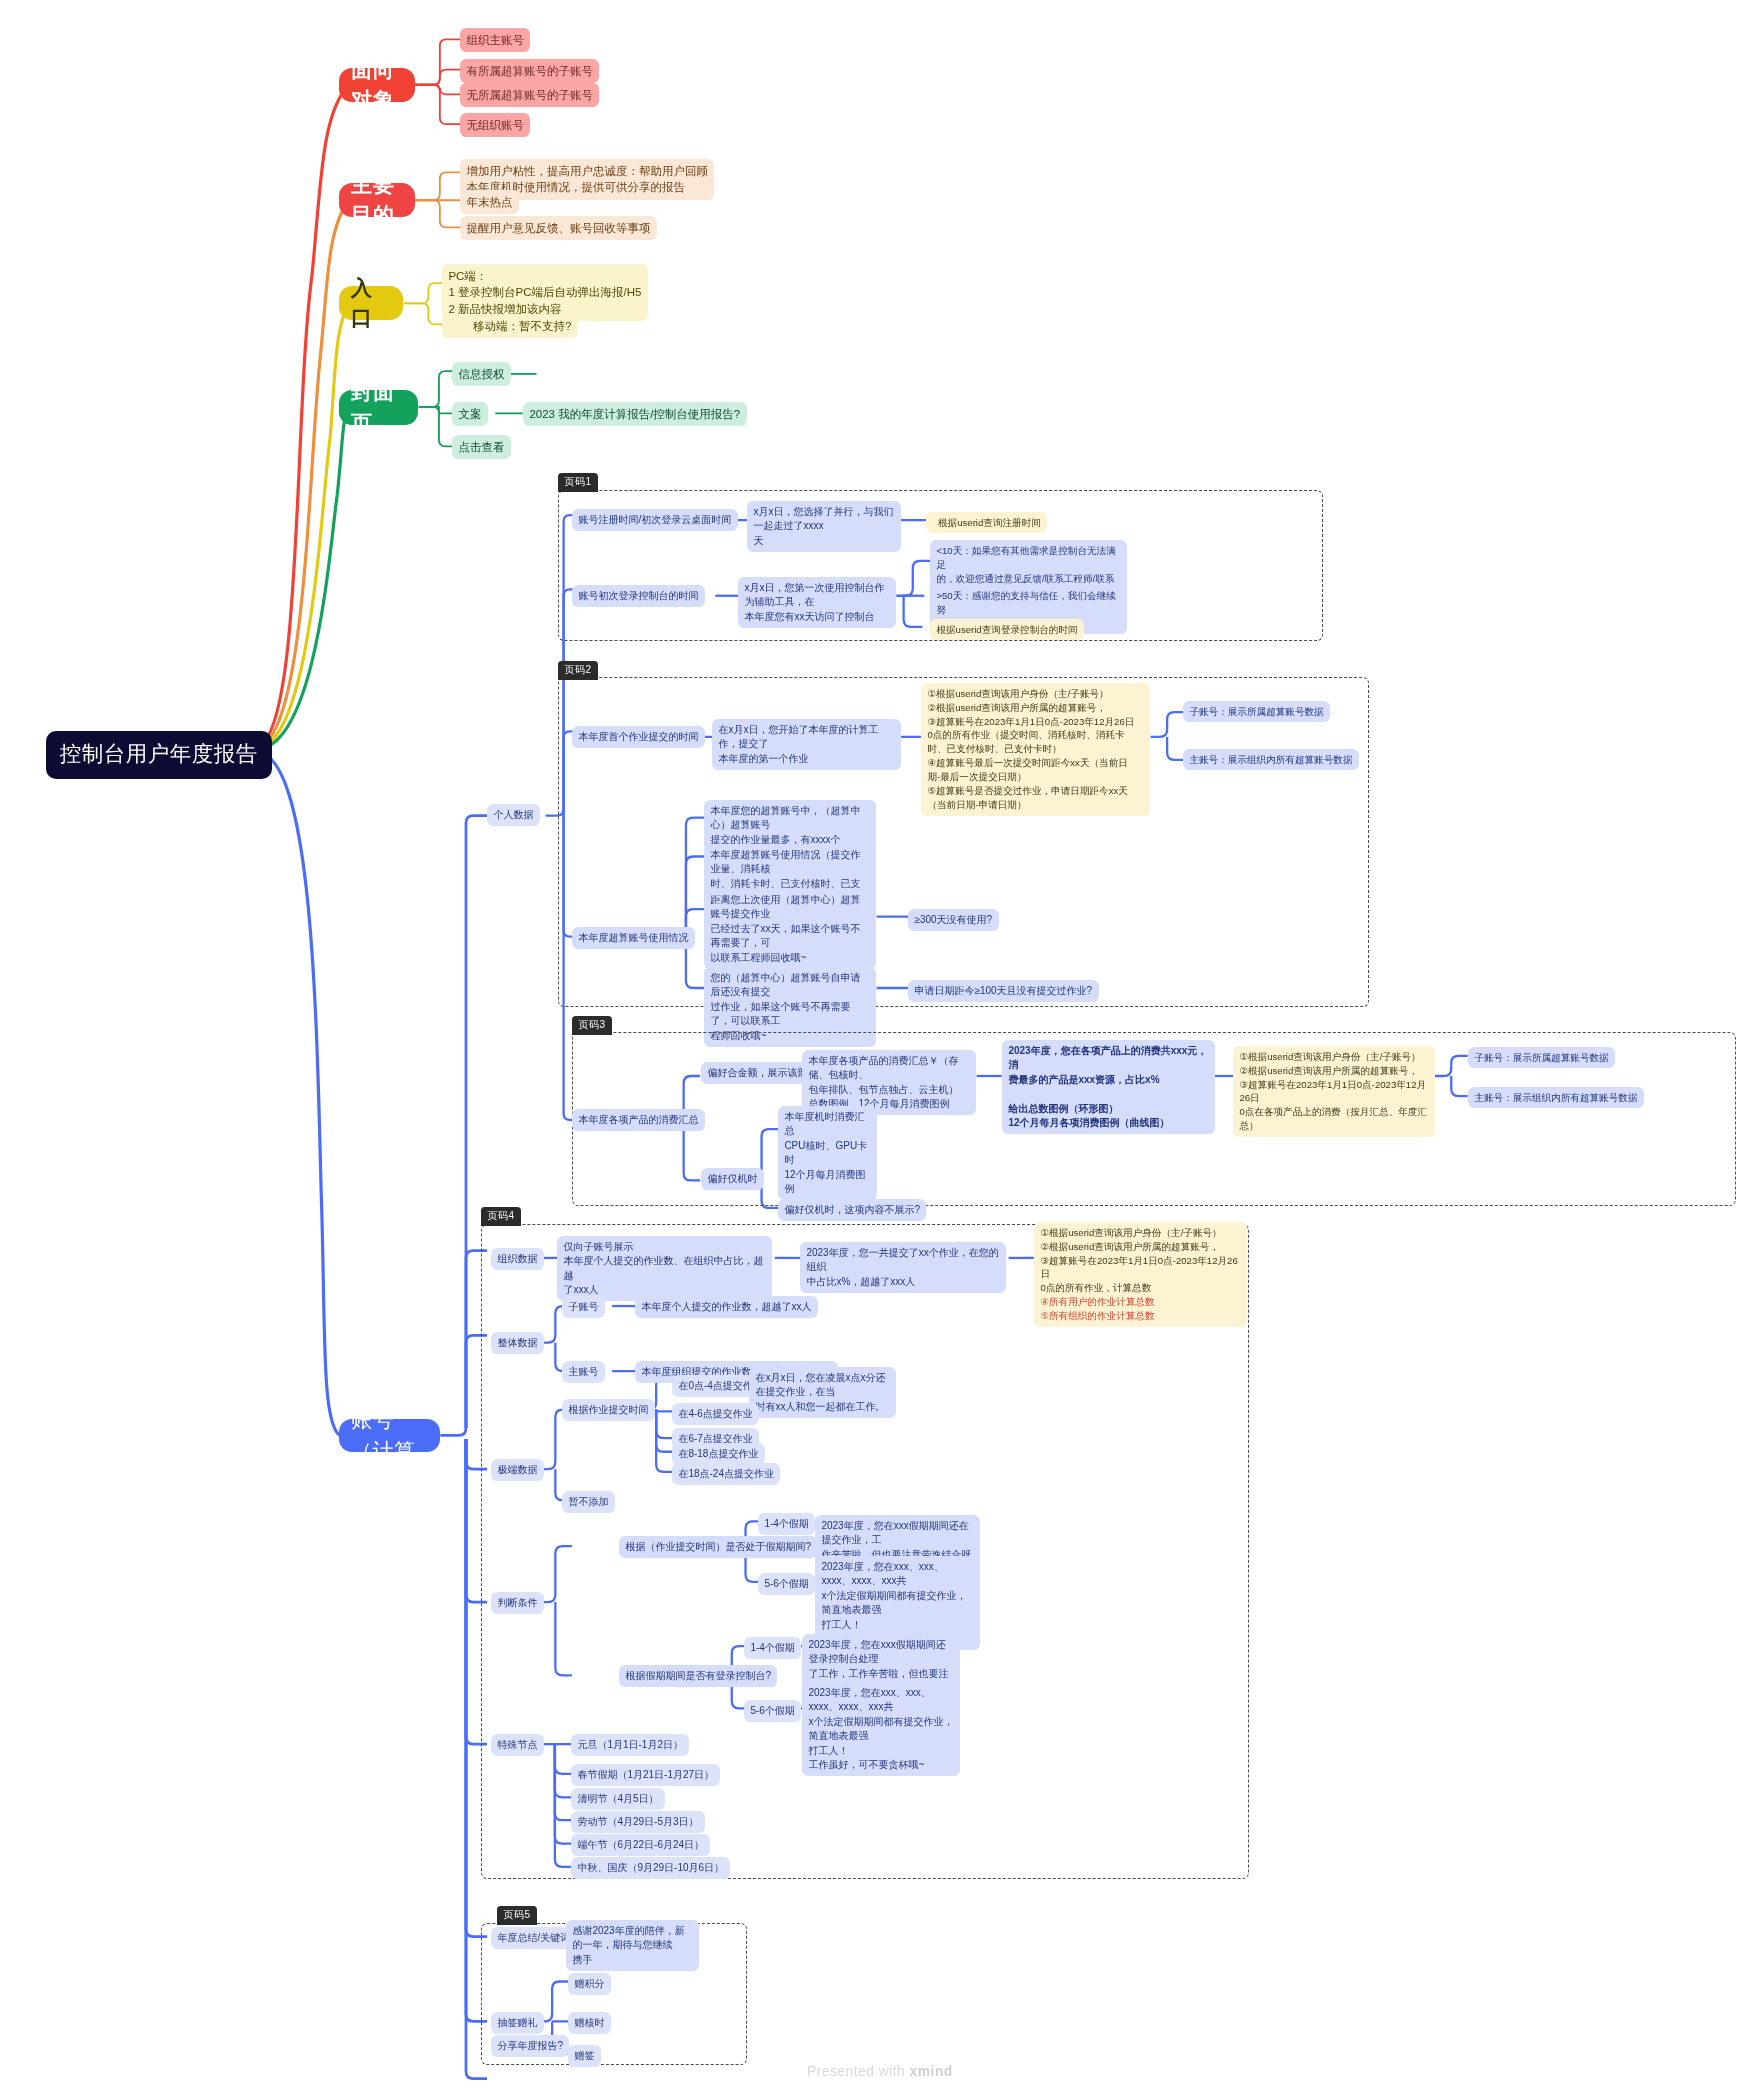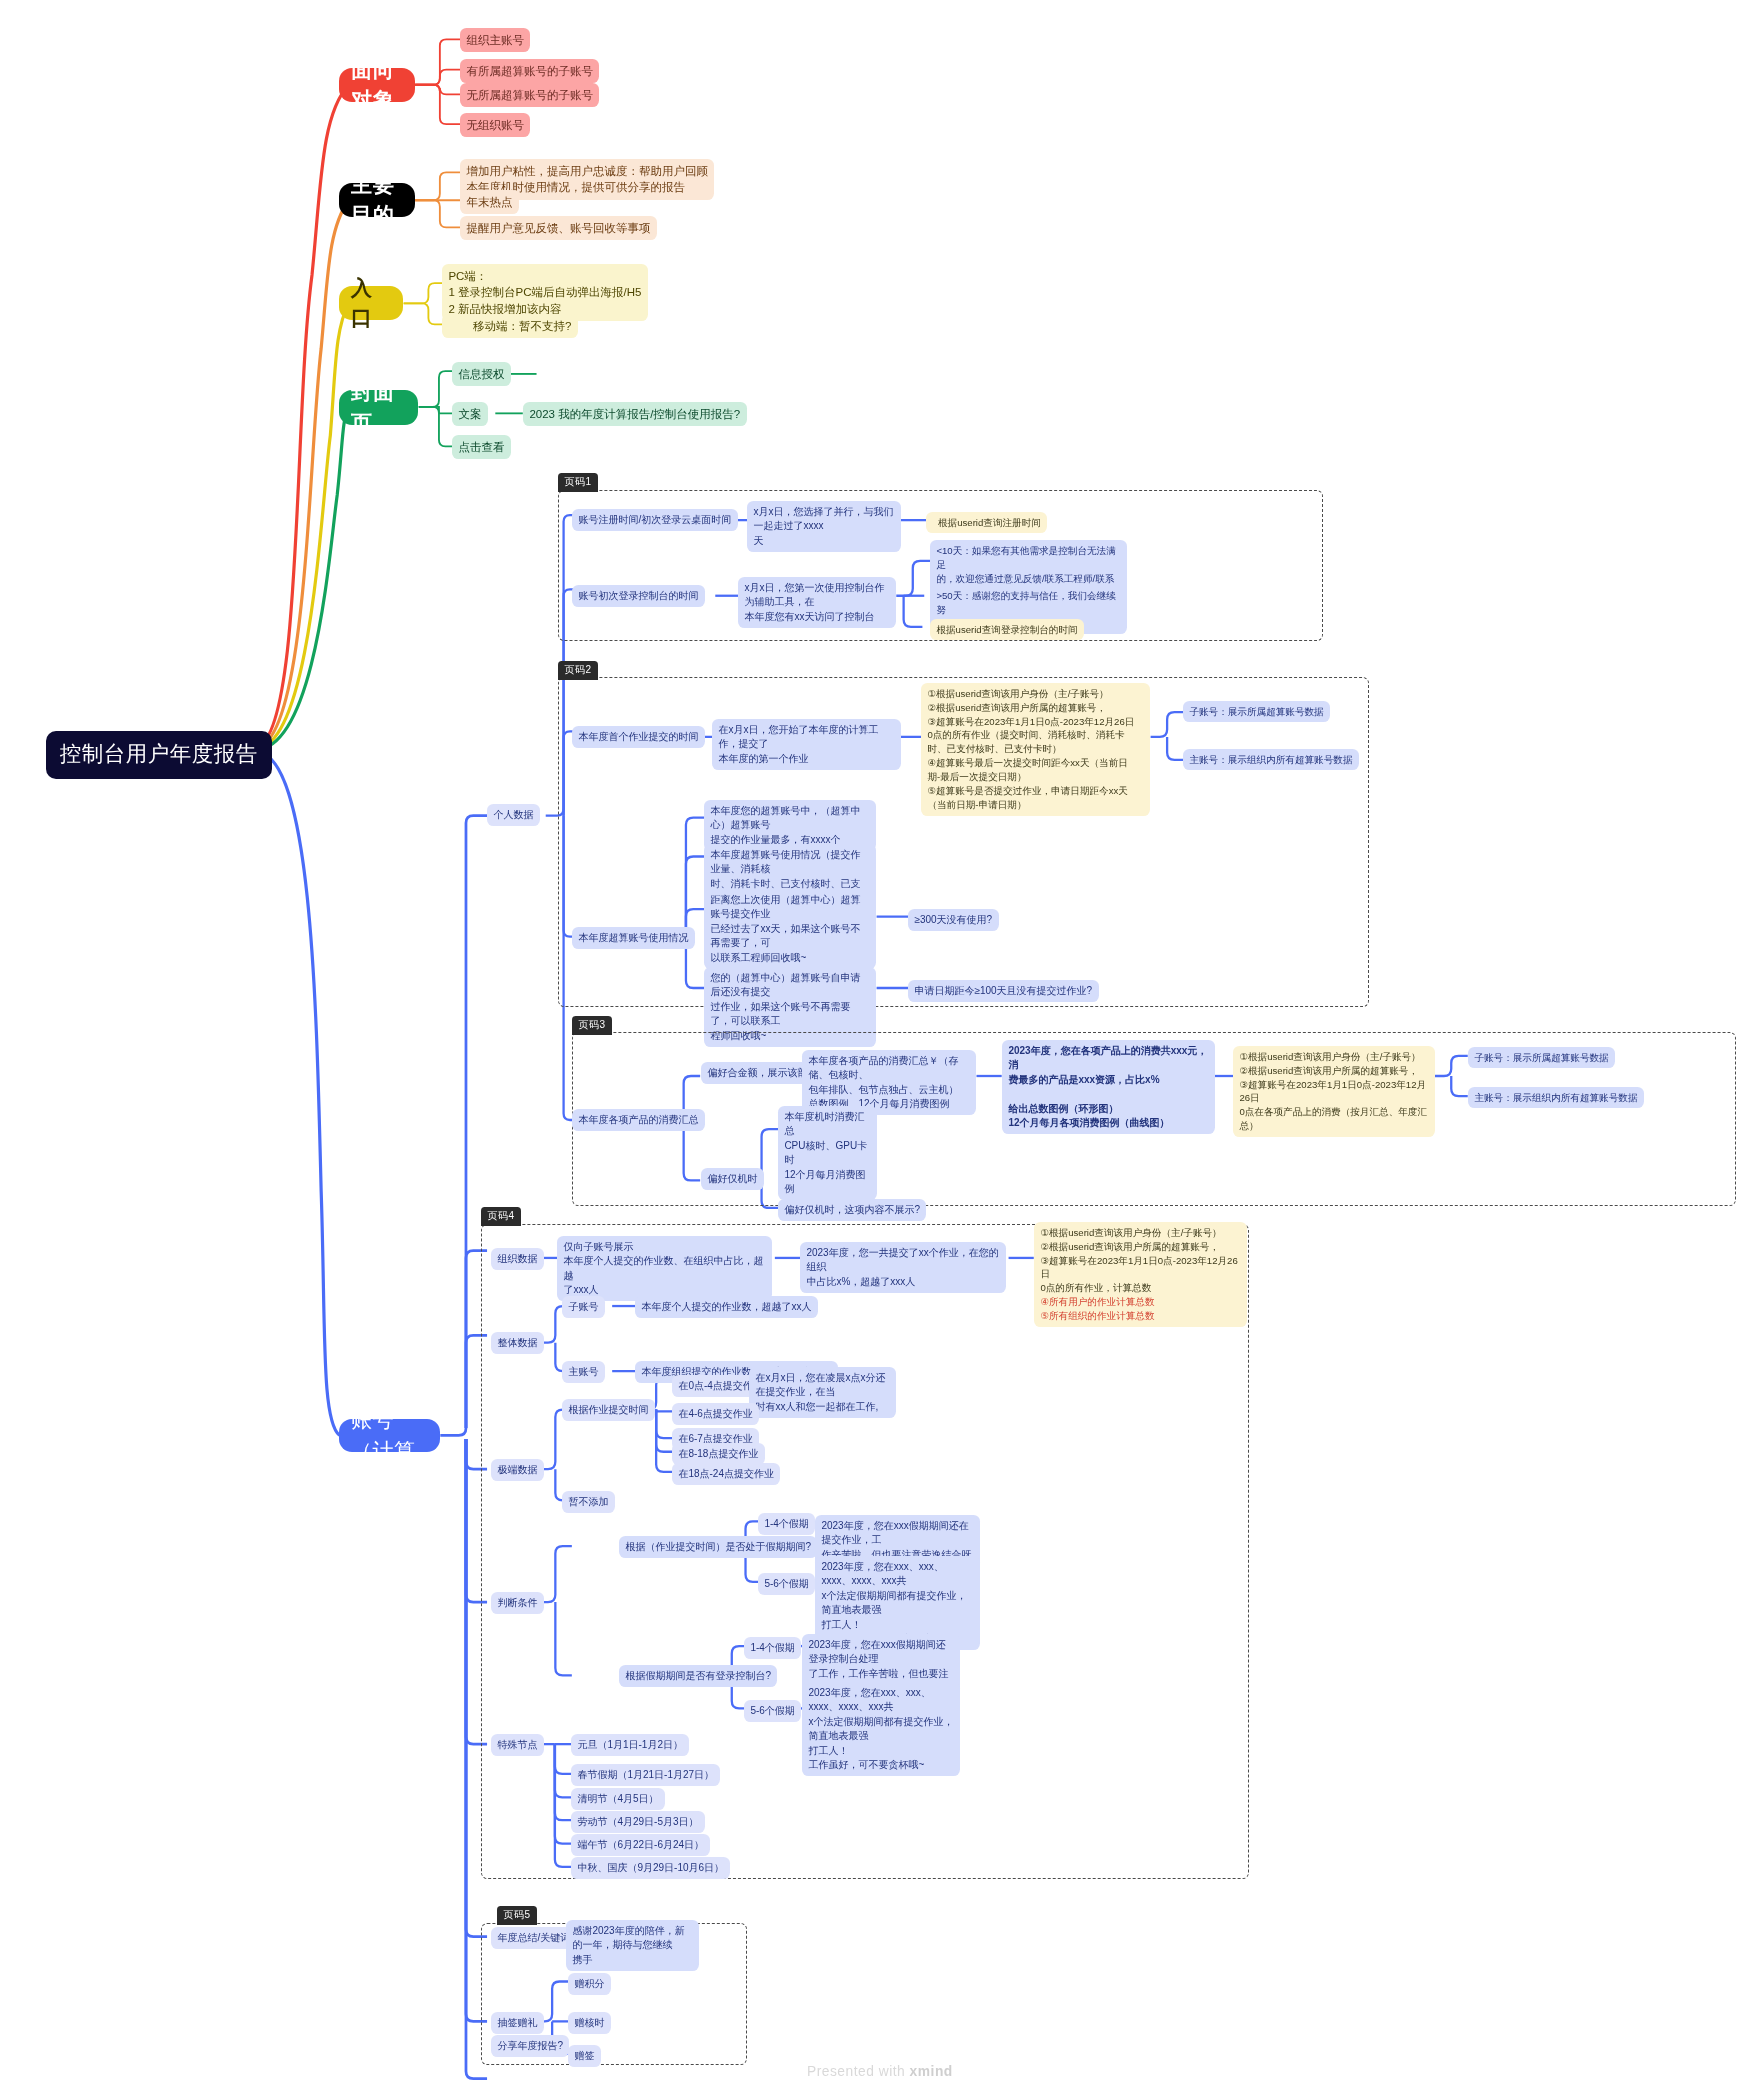--- a/index.html
+++ b/index.html
@@ -41,21 +41,21 @@
   .main-topic{
     color:#ffffff;
     font-weight:bold;
     font-size:21px;
     border-radius:13px;
     justify-content:center;
     padding:6.4px 12px;
     letter-spacing:0.9px;
   }
   .mt-red{background:#f04134;}
-  .mt-orange{background:#000000;}
+  .mt-orange{background:#ef4444;}
   .mt-yellow{background:#e3ca10;color:#3a3300;}
   .mt-green{background:#12a25c;}
   .mt-blue{background:#4a6cf7;color:#fff;font-weight:normal;letter-spacing:0.5px;}
 
   .leaf{font-size:11.5px;}
   .leaf-red{background:#fca5a5;color:#6b2b23;}
   .leaf-orange{background:#fbe7d6;color:#6b3c11;}
   .leaf-yellow{background:#faf4cd;color:#4d4500;}
   .leaf-green{background:#cdeddd;color:#0c4a2d;}
   .leaf-blue{background:#d5ddfb;color:#22337c;}

